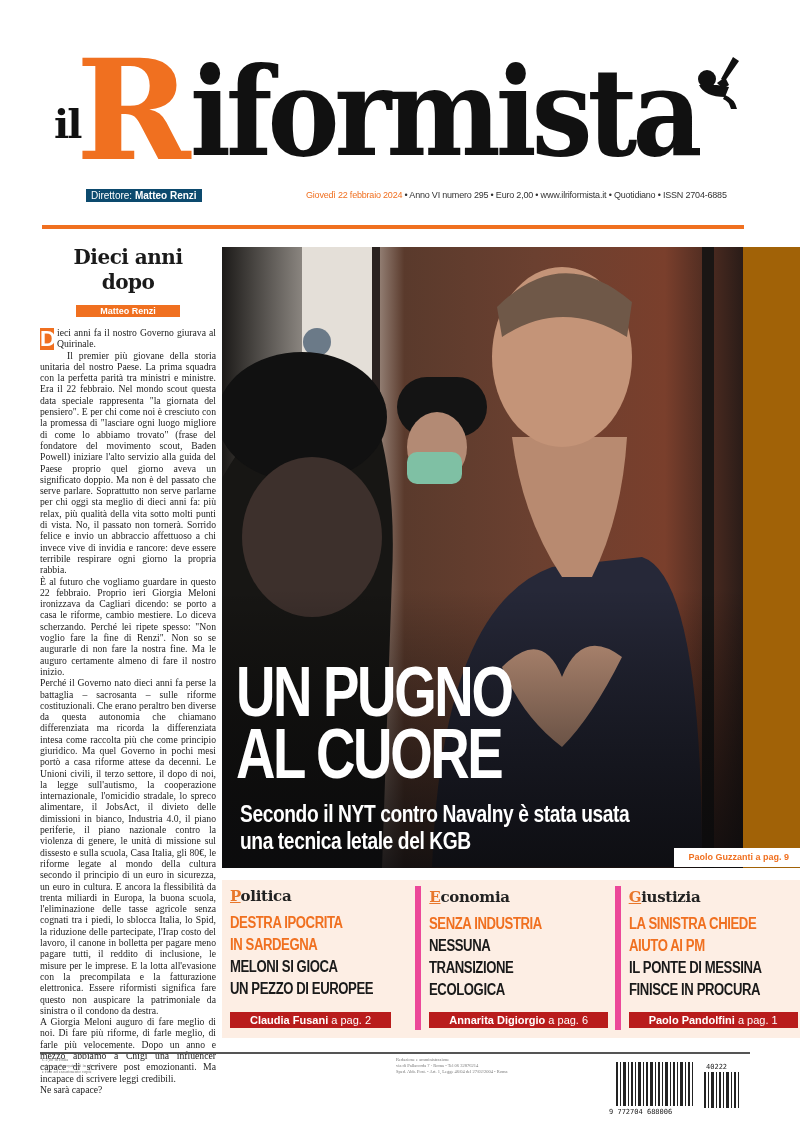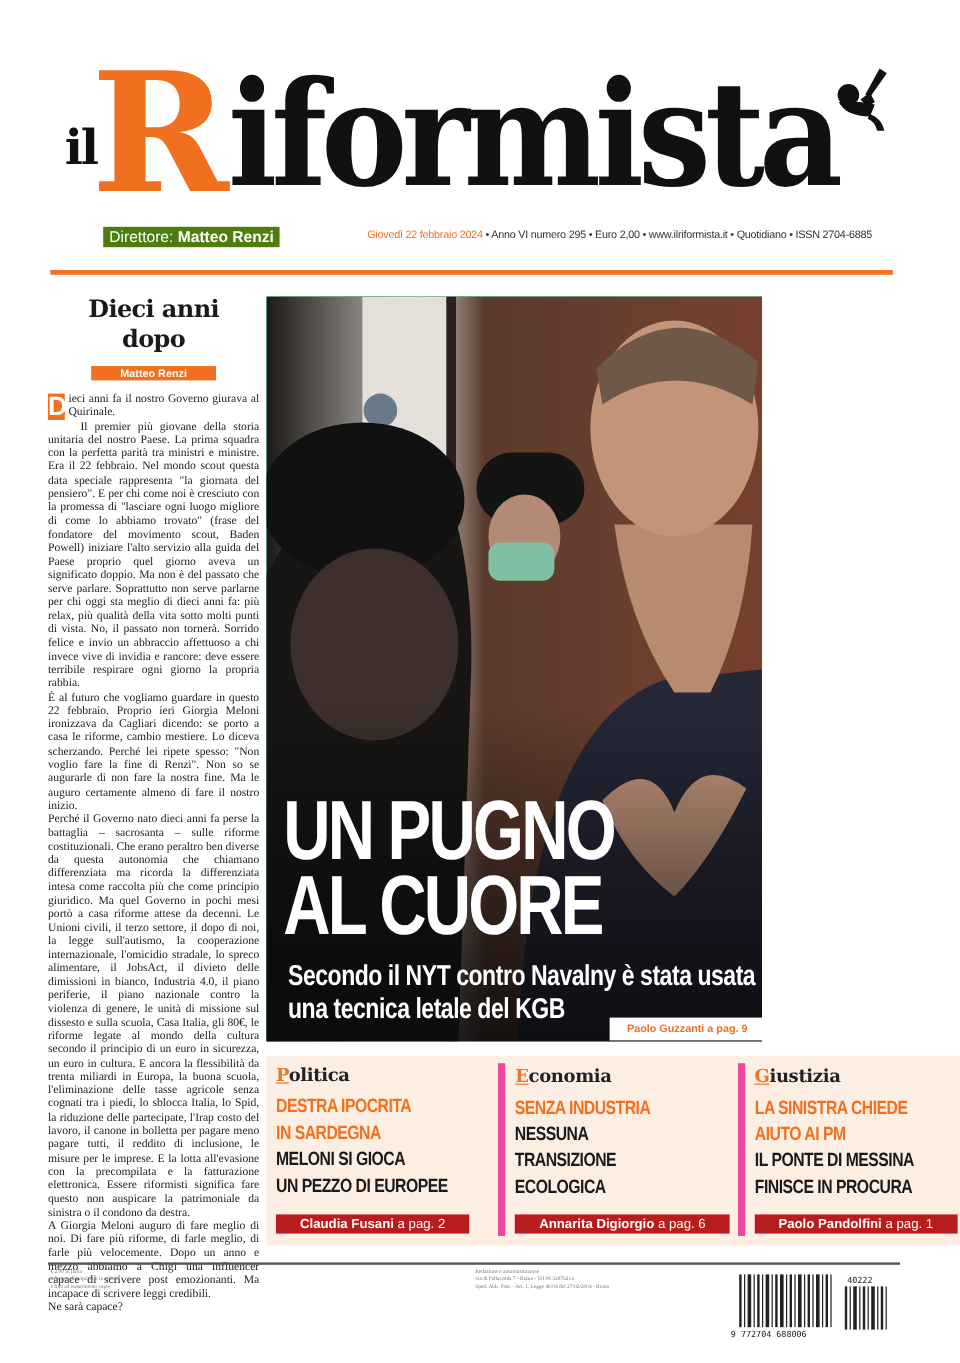--- a/index.html
+++ b/index.html
@@ -2,34 +2,34 @@
 <html><head>
 <meta charset="utf-8">
 <style>
   * { box-sizing: border-box; margin: 0; padding: 0; }
   body { width: 800px; height: 1136px; background: #ffffff; font-family: "DejaVu Serif", serif; color: #1a1a1a; position: relative; overflow: hidden; }
   .masthead { position: absolute; left: 40px; top: 50px; width: 720px; height: 140px; }
   .logo-il { position: absolute; left: 14px; top: 50px; font-family: "DejaVu Serif", serif; font-weight: bold; font-size: 40px; color: #111; letter-spacing: -2px; }
   .logo-r { position: absolute; left: 36px; top: -8px; font-family: "DejaVu Serif", serif; font-weight: bold; font-size: 138px; color: #f07020; line-height: 1; }
   .logo-rest { position: absolute; left: 150px; top: 2px; font-family: "DejaVu Serif", serif; font-weight: bold; font-size: 108px; color: #111; letter-spacing: -5px; line-height: 1; transform: scaleY(1.12); transform-origin: top left; }
   .logo-mascot { position: absolute; left: 655px; top: 5px; width: 45px; height: 55px; }
-  .director { position: absolute; left: 86px; top: 189px; background: #4d7c0f; color: #fff; font-family: "Liberation Sans", sans-serif; font-size: 13px; padding: 1px 5px; }
+  .director { position: absolute; left: 86px; top: 189px; background: #0c4a6e; color: #fff; font-family: "Liberation Sans", sans-serif; font-size: 10px; padding: 1px 5px; }
   .director b { font-weight: bold; }
   .dateline { position: absolute; left: 306px; top: 190px; font-family: "Liberation Sans", sans-serif; font-size: 9px; color: #333; white-space: nowrap; letter-spacing: -0.2px; }
   .dateline .date { color: #f07020; }
   .rule { position: absolute; left: 42px; top: 225px; width: 702px; height: 4px; background: #f07020; }
 
   .editorial { position: absolute; left: 40px; top: 245px; width: 176px; }
   .ed-title { font-family: "DejaVu Serif", serif; font-weight: bold; font-size: 20px; line-height: 25px; text-align: center; letter-spacing: -0.5px; }
   .ed-author { display: block; width: 104px; margin: 10px auto 10px; background: #f07020; color: #fff; text-align: center; font-family: "Liberation Sans", sans-serif; font-weight: bold; font-size: 9px; padding: 1px 0; }
   .ed-body { font-family: "Liberation Serif", serif; font-size: 9.7px; line-height: 11.3px; text-align: justify; color: #222; margin-top: 8px; }
   .ed-body p { margin: 0; }
   .dropcap { float: left; background: #f07020; color: #fff; font-family: "Liberation Sans", sans-serif; font-weight: bold; font-size: 22px; line-height: 22px; width: 14px; height: 22px; text-align: center; margin: 1px 3px 0 0; }
 
-  .photo { position: absolute; left: 222px; top: 247px; width: 413px; height: 621px; overflow: hidden; background: #15803d; }
+  .photo { position: absolute; left: 222px; top: 247px; width: 579px; height: 621px; overflow: hidden; background: #a16207; }
   .photo svg { position: absolute; left: 0; top: 0; }
   .headline { position: absolute; left: 14px; top: 414px; font-family: "Liberation Sans", sans-serif; font-weight: bold; color: #fff; font-size: 70px; line-height: 62px; letter-spacing: -3px; transform: scaleX(0.78); transform-origin: left top; white-space: nowrap; }
   .subhead { position: absolute; left: 18px; top: 553px; font-family: "Liberation Sans", sans-serif; font-weight: bold; color: #fff; font-size: 24px; line-height: 27px; letter-spacing: -0.5px; transform: scaleX(0.8); transform-origin: left top; white-space: nowrap; }
   .photo-credit { position: absolute; right: 0; top: 601px; background: #fff; color: #f07020; font-family: "Liberation Sans", sans-serif; font-weight: bold; font-size: 9px; padding: 4px 12px 5px 14px; }
 
   .sections { position: absolute; left: 222px; top: 880px; width: 592px; height: 158px; background: #fdeee4; display: flex; }
   .section { flex: 1; padding: 5px 8px 0 8px; position: relative; }
   .section + .section { border-left: 6px solid #ec4899; margin: 6px 0 8px 0; padding-top: 0; }
   .sec-label { font-family: "DejaVu Serif", serif; font-weight: bold; font-size: 15px; color: #222; margin-top: 2px; letter-spacing: -0.3px; }
   .sec-label .initial { color: #e8772b; text-decoration: underline; text-decoration-thickness: 1px; }

